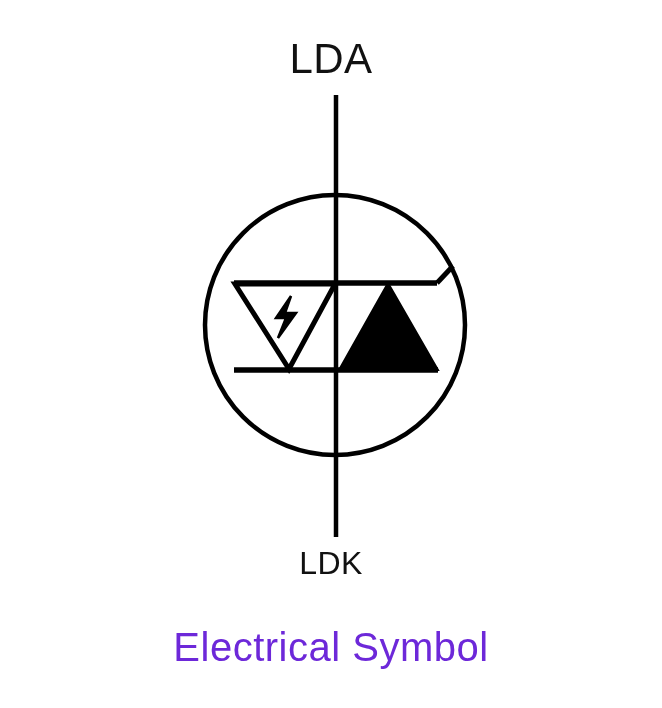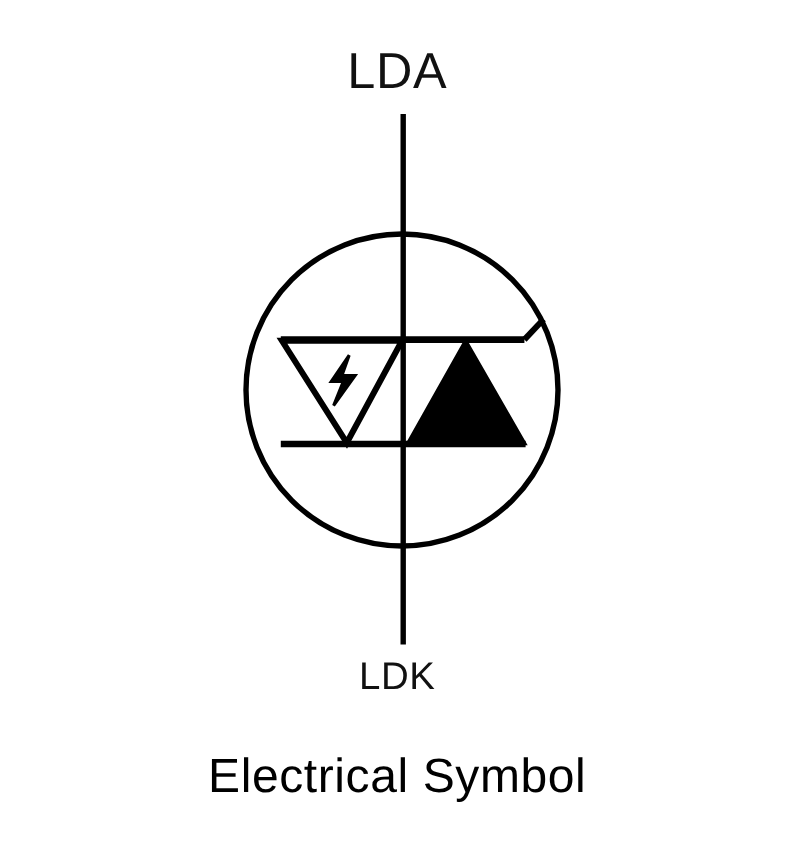--- a/index.html
+++ b/index.html
@@ -46,21 +46,21 @@
     left: 0;
     width: 662px;
     top: 547px;
     font-size: 32px;
   }
   #figure-caption {
     left: 0;
     width: 662px;
     top: 627px;
     font-size: 40px;
-    color: #000000;
+    color: #6d28d9;
   }
 </style>
 </head>
 <body>
 
 <div class="stage">
 
   <svg class="symbol-svg" viewBox="0 0 662 708" xmlns="http://www.w3.org/2000/svg">
 
     <line x1="336" y1="95" x2="336" y2="537" stroke="#000000" stroke-width="4.5"></line>

